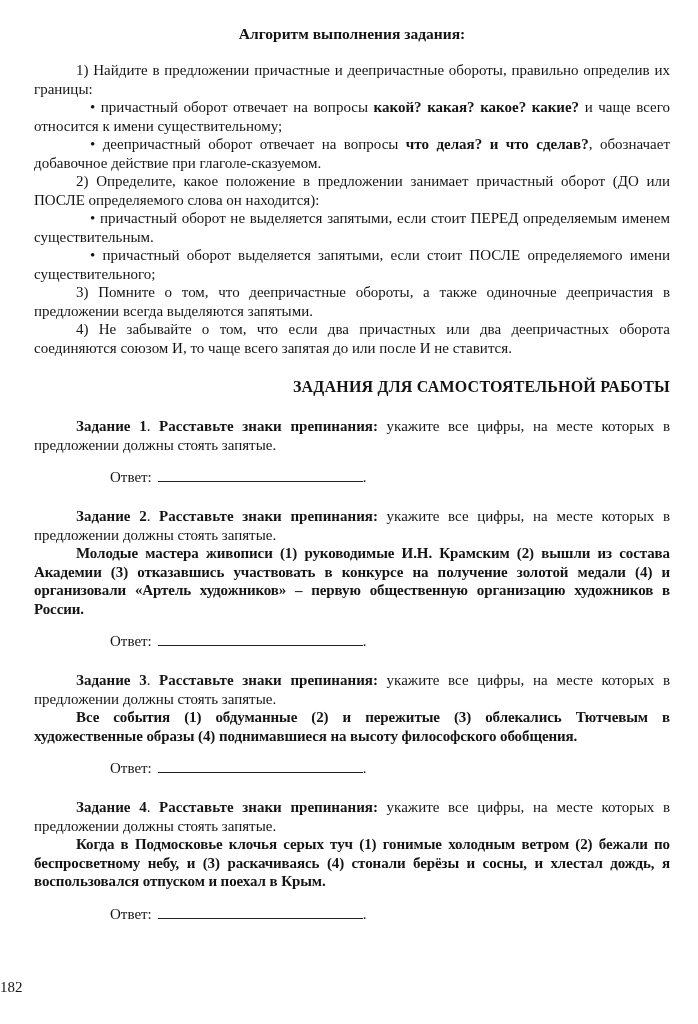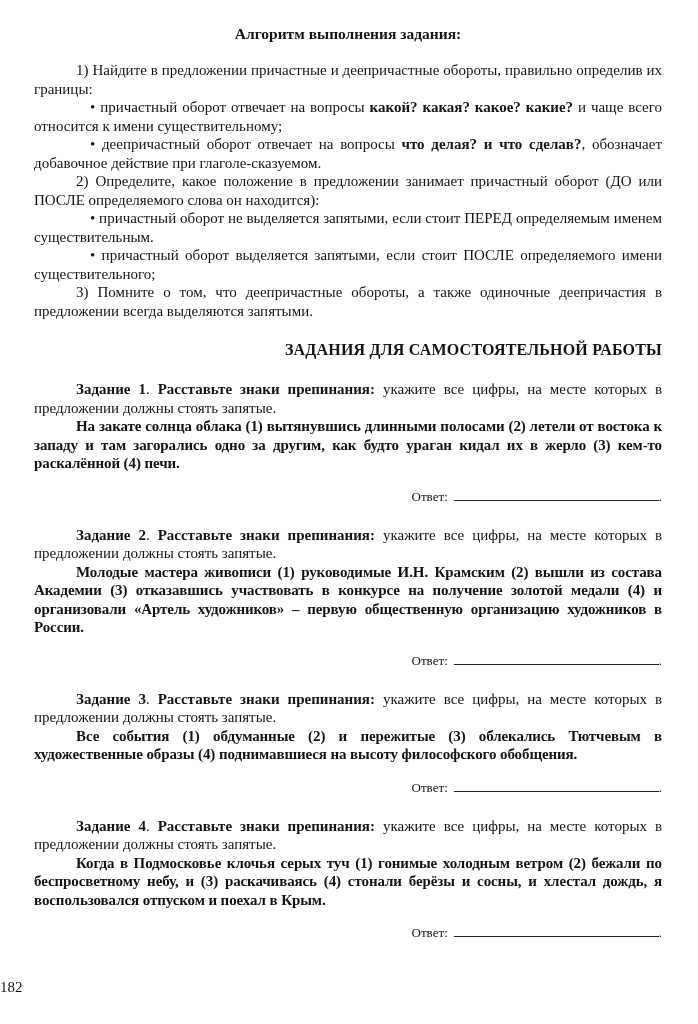--- a/index.html
+++ b/index.html
@@ -6,21 +6,21 @@
   body {
     width: 698px;
     height: 1024px;
     background: #ffffff;
     color: #141414;
     font-family: "Liberation Serif", "DejaVu Serif", serif;
     position: relative;
     overflow: hidden;
   }
   .sheet {
-    padding: 24px 36px 0 34px;
+    padding: 24px 28px 0 34px;
   }
   .center-title {
     text-align: center;
     font-size: 15.5px;
     font-weight: bold;
     margin: 0 0 17px 0;
     line-height: 20px;
   }
   .para {
     margin: 0;
@@ -39,23 +39,22 @@
     letter-spacing: 0.2px;
   }
   .task { margin-top: 20px; }
   .sentence {
     font-weight: bold;
     letter-spacing: -0.1px;
   }
   .answer {
     margin: 13px 0 2px 0;
     padding-left: 76px;
-    font-size: 13px;
+    font-size: 15px;
     line-height: 19px;
-    text-align: right;
   }
   .blank {
     display: inline-block;
     width: 205px;
     height: 14px;
     border-bottom: 1px solid #222;
     margin-left: 6px;
     vertical-align: baseline;
   }
   .page-number {
@@ -81,26 +80,26 @@
   <p class="para bullet"><span>•  деепричастный оборот отвечает на вопросы </span><b>что делая? и что сделав?</b><span>, обозначает добавочное действие при глаголе-сказуемом.</span></p>
 
   <p class="para">2) Определите, какое положение в предложении занимает причастный оборот (ДО или ПОСЛЕ определяемого слова он находится):</p>
 
   <p class="para bullet">•  причастный оборот не выделяется запятыми, если стоит ПЕРЕД определяемым именем существительным.</p>
 
   <p class="para bullet">•  причастный оборот выделяется запятыми, если стоит ПОСЛЕ определяемого имени существительного;</p>
 
   <p class="para">3) Помните о том, что деепричастные обороты, а также одиночные деепричастия в предложении всегда выделяются запятыми.</p>
 
+  <p class="para">4) Не забывайте о том, что если два причастных или два деепричастных оборота соединяются союзом И, то чаще всего запятая до или после И не ставится.</p>
 
   <h2 class="section-title">ЗАДАНИЯ ДЛЯ САМОСТОЯТЕЛЬНОЙ РАБОТЫ</h2>
 
   <section class="task">
     <p class="para"><b>Задание 1</b><span>. </span><b>Расставьте знаки препинания:</b><span> укажите все цифры, на месте которых в предложении должны стоять запятые.</span></p>
-    <p class="para sentence">На закате солнца облака (1) вытянувшись длинными полосами (2) летели от востока к западу и там загорались одно за другим, как будто ураган кидал их в жерло (3) кем-то раскалённой (4) печи.</p>
     <p class="answer"><span>Ответ:</span><span class="blank"></span><span>.</span></p>
   </section>
 
   <section class="task">
     <p class="para"><b>Задание 2</b><span>. </span><b>Расставьте знаки препинания:</b><span> укажите все цифры, на месте которых в предложении должны стоять запятые.</span></p>
     <p class="para sentence">Молодые мастера живописи (1) руководимые И.Н. Крамским (2) вышли из состава Академии (3) отказавшись участвовать в конкурсе на получение золотой медали (4) и организовали «Артель художников» – первую общественную организацию художников в России.</p>
     <p class="answer"><span>Ответ:</span><span class="blank"></span><span>.</span></p>
   </section>
 
   <section class="task">

